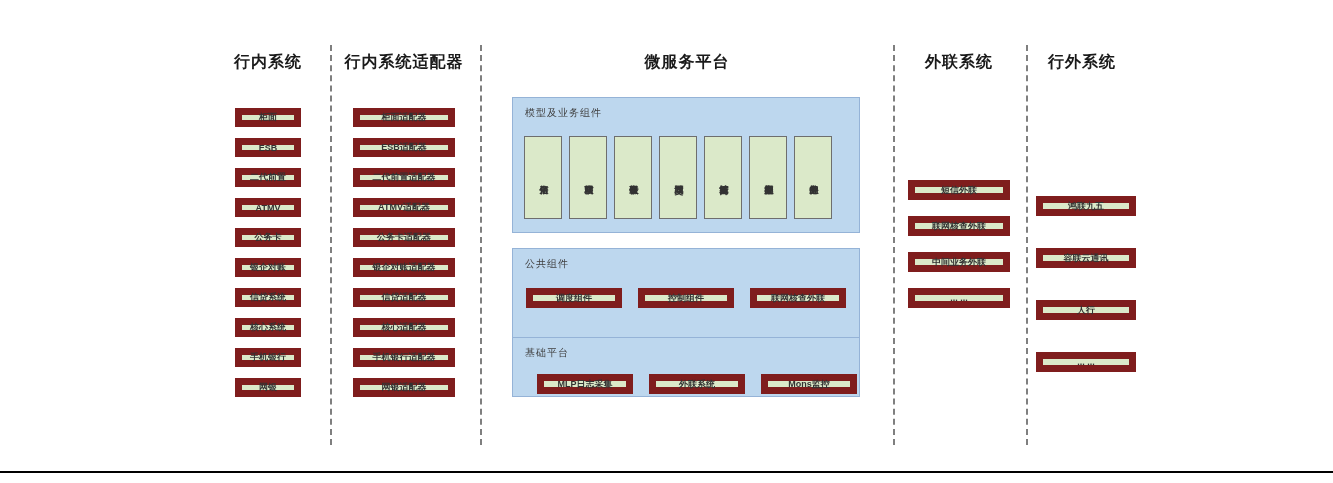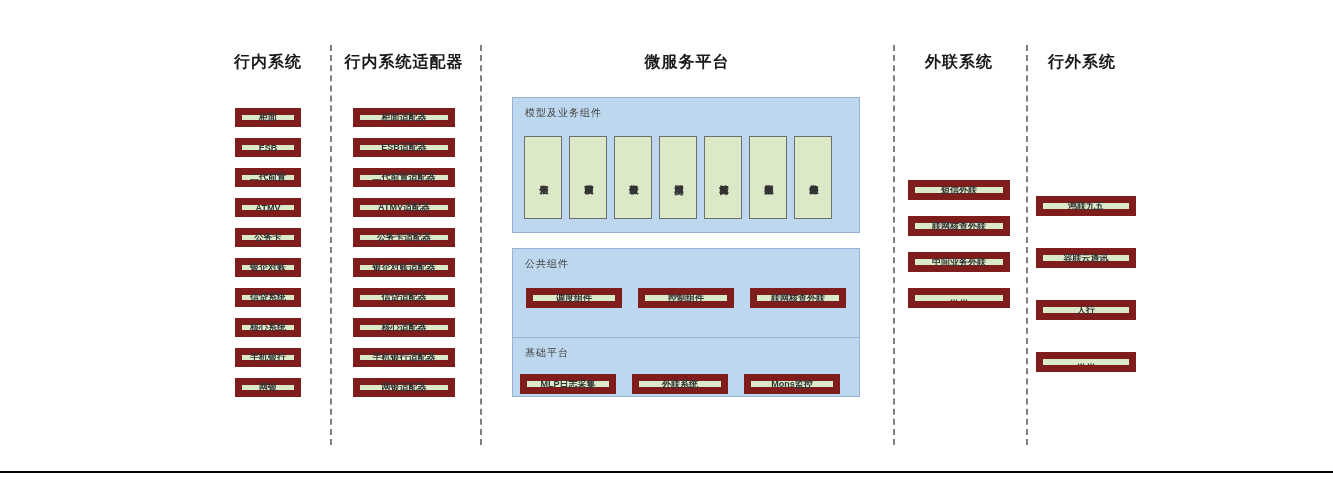--- a/index.html
+++ b/index.html
@@ -105,21 +105,21 @@
     <div class="section-label">公共组件</div>
     <div class="hrow" style="left:13px;top:39px;">
       <div class="gbox h20">调度组件</div>
       <div class="gbox h20">控制组件</div>
       <div class="gbox h20">联网核查外联</div>
     </div>
   </div>
 
   <div class="section" style="top:337px;height:60px;">
     <div class="section-label">基础平台</div>
-    <div class="hrow" style="left:7px;top:36px;">
+    <div class="hrow" style="left:24px;top:36px;">
       <div class="gbox h20">MLP日志采集</div>
       <div class="gbox h20">外联系统</div>
       <div class="gbox h20">Mons监控</div>
     </div>
   </div>
 
   <div class="col-stack" style="left:908px;top:180px;width:102px;gap:16px;">
     <div class="gbox h20">短信外联</div>
     <div class="gbox h20">联网核查外联</div>
     <div class="gbox h20">中间业务外联</div>

